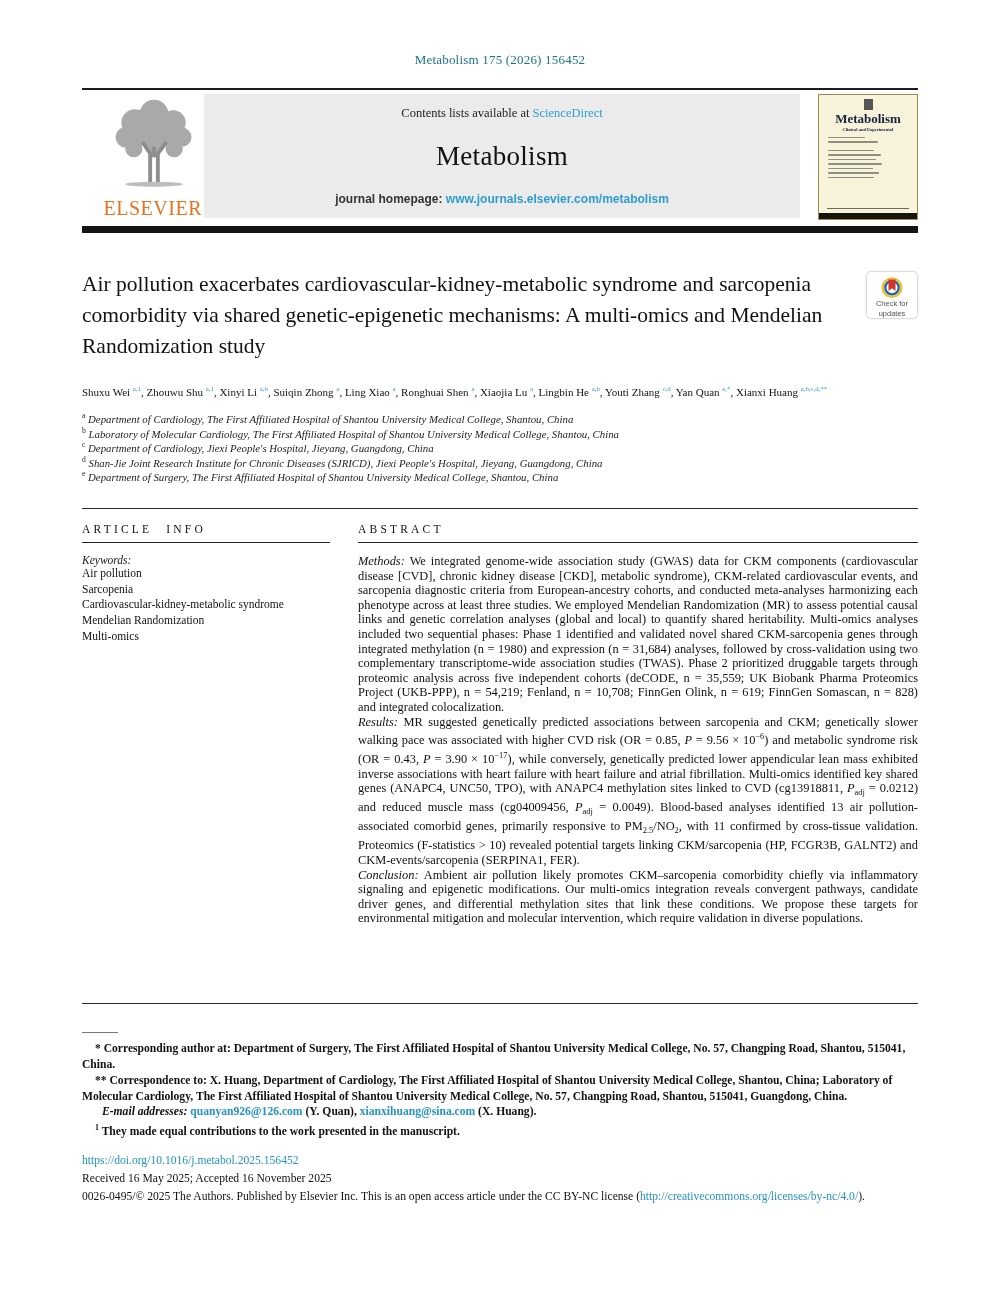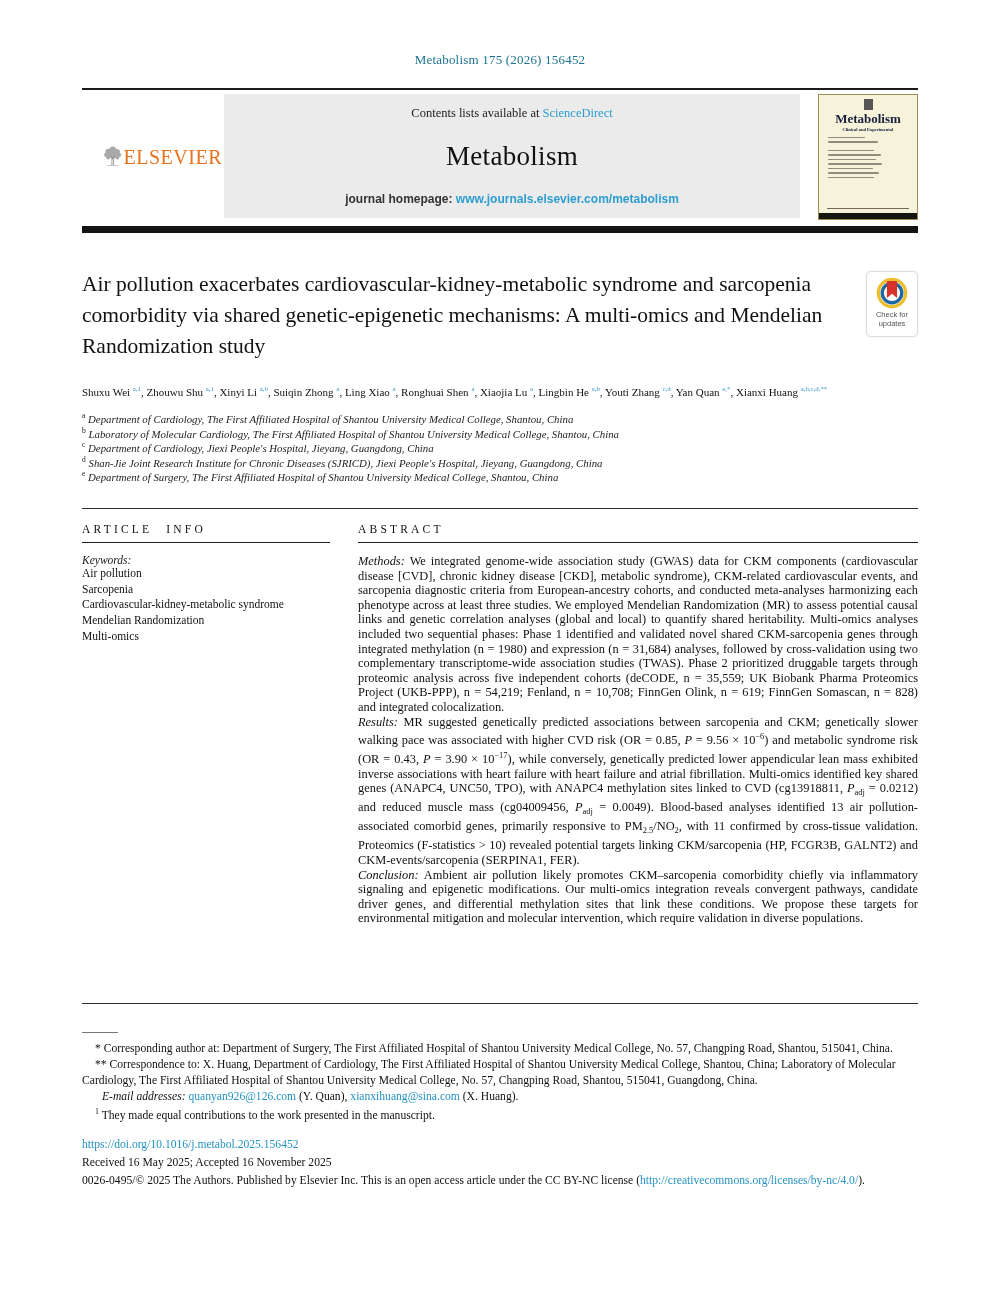--- a/index.html
+++ b/index.html
@@ -10,21 +10,21 @@
   }
   
   .citation{
     text-align:center;padding-top:52px;font-size:13px;color:#1b7291;letter-spacing:.2px;
   }
   
   .header-row{
     margin-top:20px;border-top:2px solid #1c1c1c;padding-top:4px;
     display:flex;align-items:stretch;
   }
-  .logo-col{width:120px;display:flex;align-items:center;justify-content:space-between;height:124px;margin-left:20px;}
+  .logo-col{width:120px;display:flex;flex-direction:column;align-items:flex-end;justify-content:space-between;height:124px;}
   .logo-col svg{display:block;}
   .elsevier-text{font-size:20px;color:#e9711c;letter-spacing:.5px;line-height:1;margin-top:2px;}
   .header-box{
     flex:1;background:#ebebeb;margin:0 18px 0 2px;height:124px;box-sizing:border-box;
     display:flex;flex-direction:column;justify-content:space-between;align-items:center;
     padding:12px 10px 12px 10px;
   }
   .contents-line{font-size:12.5px;color:#222;}
   .journal-title{font-size:27px;color:#111;letter-spacing:.3px;}
   .homepage-line{font-family:"Liberation Sans", sans-serif;font-size:12px;font-weight:bold;color:#333;}
@@ -43,21 +43,21 @@
   .cover-band{position:absolute;left:0;right:0;bottom:0;height:6px;background:#15150f;}
   .cover-rule{position:absolute;left:8px;right:8px;bottom:10px;height:1px;background:#6f6a50;}
   
   .thick-bar{height:7px;background:#141414;margin-top:6px;}
   
   .title-row{display:flex;margin-top:36px;}
   .article-title{
     flex:1;font-size:21.5px;line-height:1.45;color:#111;padding-right:26px;margin:0;font-weight:500;
   }
   .badge{
-    width:52px;height:66px;border:1px solid #ddd;border-radius:5px;background:#fff;
+    width:52px;height:48px;border:1px solid #ddd;border-radius:5px;background:#fff;
     box-shadow:0 0 2px rgba(0,0,0,.12);flex-shrink:0;margin-top:2px;
     display:flex;flex-direction:column;align-items:center;padding-top:4px;box-sizing:border-box;cursor:pointer;
   }
   .badge-text{font-family:"Liberation Sans", sans-serif;font-size:7.5px;color:#555;line-height:1.25;text-align:center;}
   
   .authors{margin-top:20px;font-size:11px;line-height:1.62;color:#111;width:780px;}
   .authors sup{color:#3093cf;font-size:62%;}
   
   .affils{margin-top:10px;}
   .affil{font-size:10.8px;font-style:italic;color:#222;line-height:1.3;}
@@ -71,21 +71,21 @@
   .col-right{flex:1;}
   .col-heading{font-size:11.5px;letter-spacing:3.2px;word-spacing:8px;color:#111;}
   .heading-rule{border:none;border-top:1.1px solid #222;margin:7px 0 11px 0;}
   .kw-label{font-size:11.5px;font-style:italic;margin-top:2px;}
   .kw-item{font-size:11.5px;line-height:1.36;color:#111;}
   .abs-p{margin:0;font-size:12.4px;line-height:14.6px;text-align:justify;color:#111;}
   .abs-p i.abs-label{font-style:italic;}
   .abs-p sup{font-size:68%;}
   .abs-p sub{font-size:68%;}
   
-  .footnote-block{margin-top:28px;}
+  .footnote-block{margin-top:28px;font-weight:bold;}
   .fn-rule{width:36px;border:none;border-top:1px solid #777;margin:0 0 8px 0;}
   .footnote{margin:0;font-size:11.6px;line-height:15.8px;color:#111;text-indent:13px;}
   .footnote sup{font-size:68%;}
   .footnote.email-line{text-indent:20px;}
   .fn-label{font-style:italic;}
   
   .footer-block{margin-top:14px;}
   .doi{font-size:11.6px;margin:0 0 4px 0;}
   .footer-line{font-size:11.6px;line-height:16px;margin:0;color:#111;}
   .copyright{margin-top:2px;text-align:justify;}

